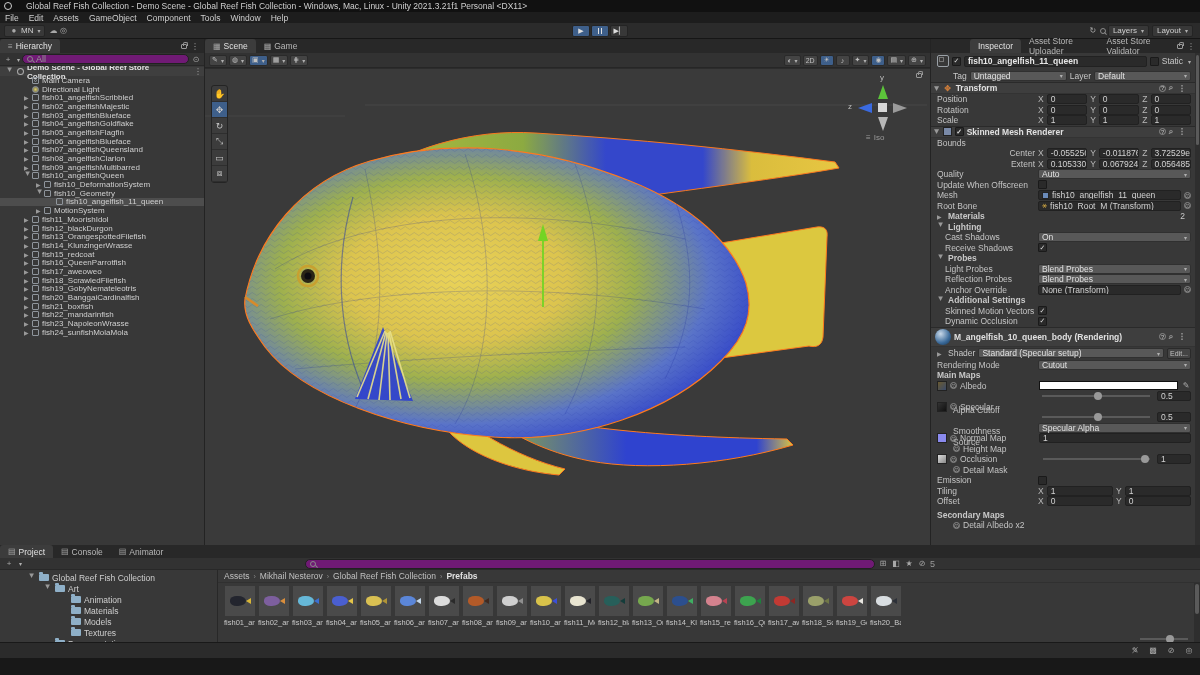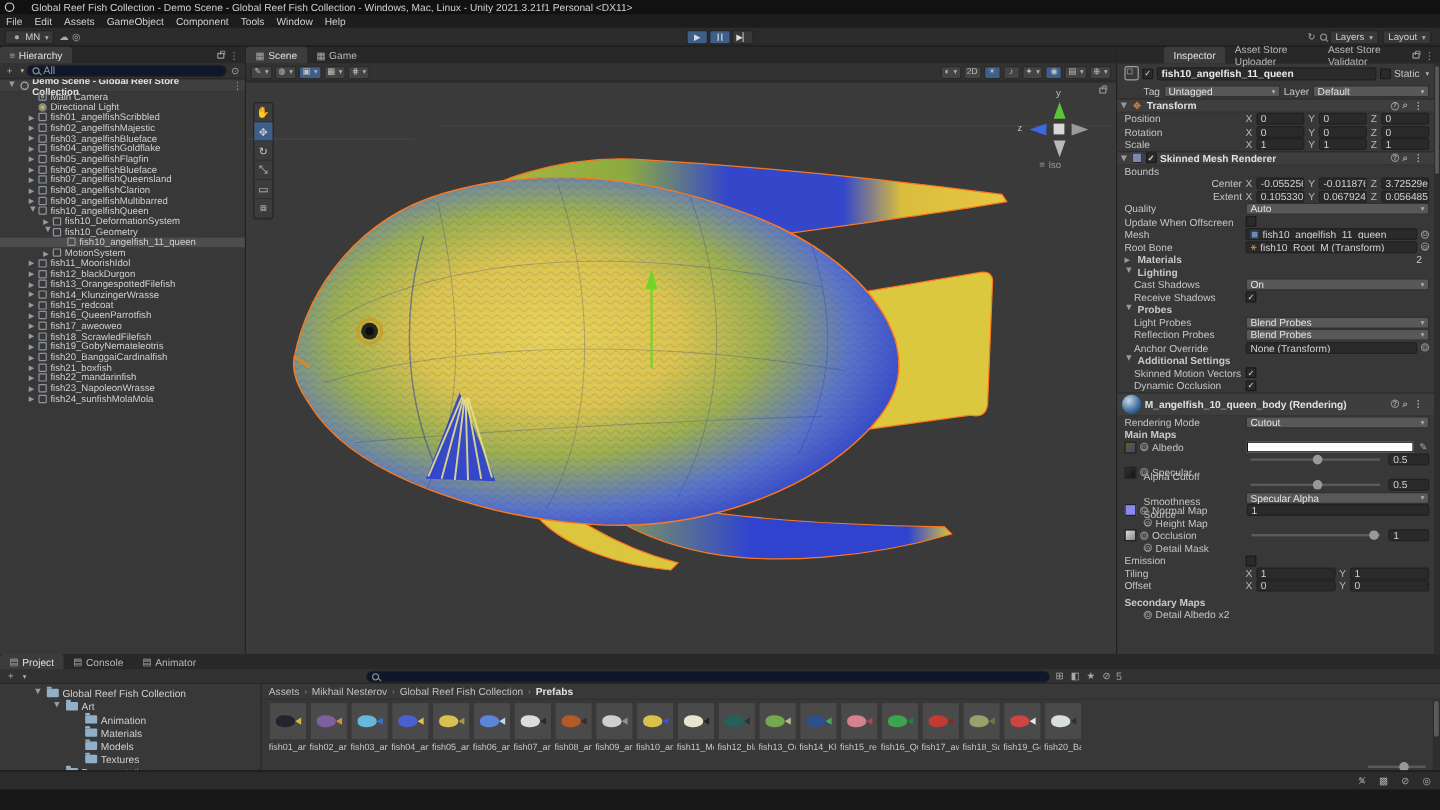--- a/index.html
+++ b/index.html
@@ -35,21 +35,21 @@
   
   .workspace{position:absolute;top:39px;left:0;width:1200px;height:506px;}
   .tabstrip{height:14px;background:#282828;display:flex;align-items:stretch;color:#b8b8b8;font-size:8.5px;}
   .tab{display:flex;align-items:center;gap:3px;padding:0 8px;background:transparent;}
   .tab[data-active="true"],.tab.active{background:#3c3c3c;color:#e0e0e0;border-radius:3px 3px 0 0;}
   .tab .ticon{width:auto;}
   .striptools{margin-left:auto;display:flex;align-items:center;padding-right:3px;}
   
   .hierarchy{position:absolute;left:0;top:0;width:205px;height:506px;background:#383838;border-right:1px solid #232323;display:flex;flex-direction:column;}
   .hier-search-row{height:13px;background:#323232;border-bottom:1px solid #282828;display:flex;align-items:center;padding:0 3px;gap:2px;}
-  .searchbox{flex:1;height:10px;background:#0f172a;border:1px solid #212121;border-radius:5px;display:flex;align-items:center;gap:3px;padding:0 4px;color:#9a9a9a;}
+  .searchbox{flex:1;height:10px;background:#701a75;border:1px solid #212121;border-radius:5px;display:flex;align-items:center;gap:3px;padding:0 4px;color:#9a9a9a;}
   .tree{flex:1;overflow:hidden;padding-top:1px;}
   .hrow{height:8.7px;display:flex;align-items:center;font-size:8px;color:#cfcfcf;white-space:nowrap;padding-left:14px;}
   .hrow[data-selected="true"]{background:#4d4d4d;}
   .hrow[data-depth="1"]{padding-left:24px;}
   .hrow[data-depth="2"]{padding-left:36px;}
   .hrow[data-depth="3"]{padding-left:48px;}
   .hrow .arrow{width:8px;font-size:6px;color:#999;flex:0 0 auto;}
   .hrow[data-arrow="none"] .arrow{visibility:hidden;}
   .hrow[data-arrow="open"] .arrow{transform:rotate(90deg);}
   .gicon{width:7px;height:7px;border:1px solid #8f959c;border-radius:1px;margin-right:3px;flex:0 0 auto;position:relative;}
@@ -727,20 +727,31 @@
 
         <div class="comp-header" style="height:20px;">
           <span class="matball"></span>
           <span>M_angelfish_10_queen_body (Rendering)</span>
           <span class="striptools">
               <span class="circ">?</span>
               <span class="ticon">⌕</span>
               <span class="kebab">⋮</span>
             </span>
         </div>
+        <div class="irow" style="height:13px;">
+          <span class="foldarrow">▶</span>
+          <span>Shader</span>
+          <span class="dropdown">
+              <span class="ddtext">Standard (Specular setup)</span>
+              <span class="caret">▾</span>
+            </span>
+          <span class="sbtn" style="height:11px;">
+              <span>Edit...</span>
+            </span>
+        </div>
         <div class="irow">
             <span class="ilabel">Rendering Mode</span>
             <span class="dropdown">
               <span class="ddtext">Cutout</span>
               <span class="caret">▾</span>
             </span>
           </div>
         <div class="irow">
             <span class="sect">Main Maps</span>
           </div>

